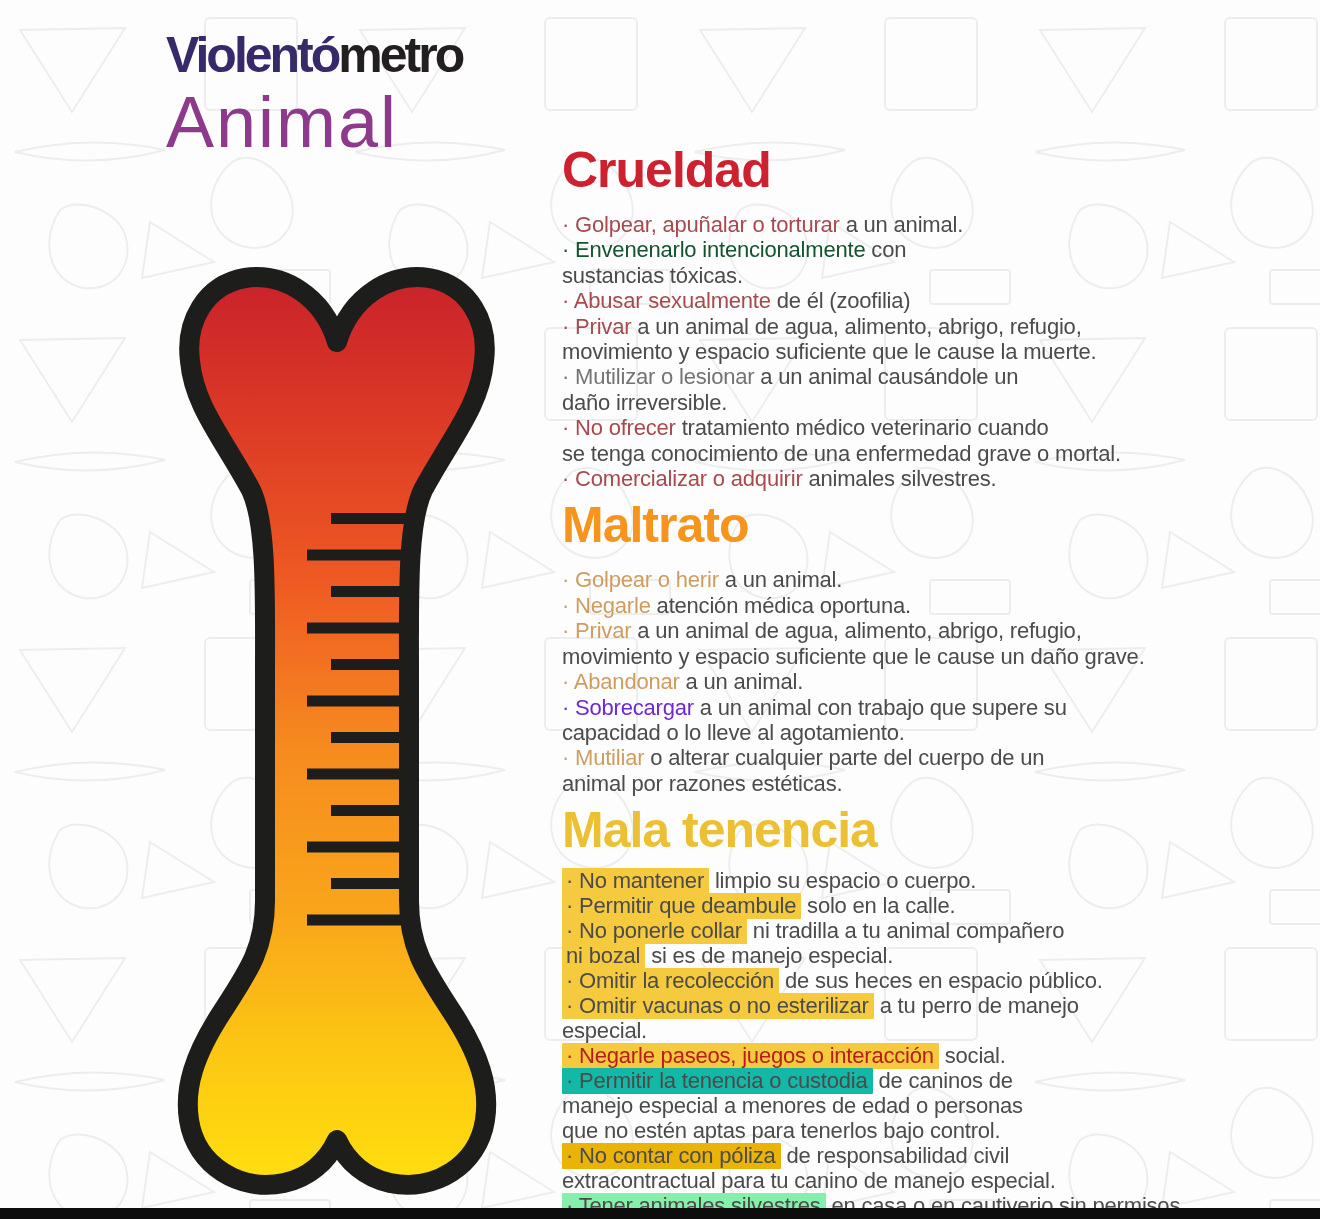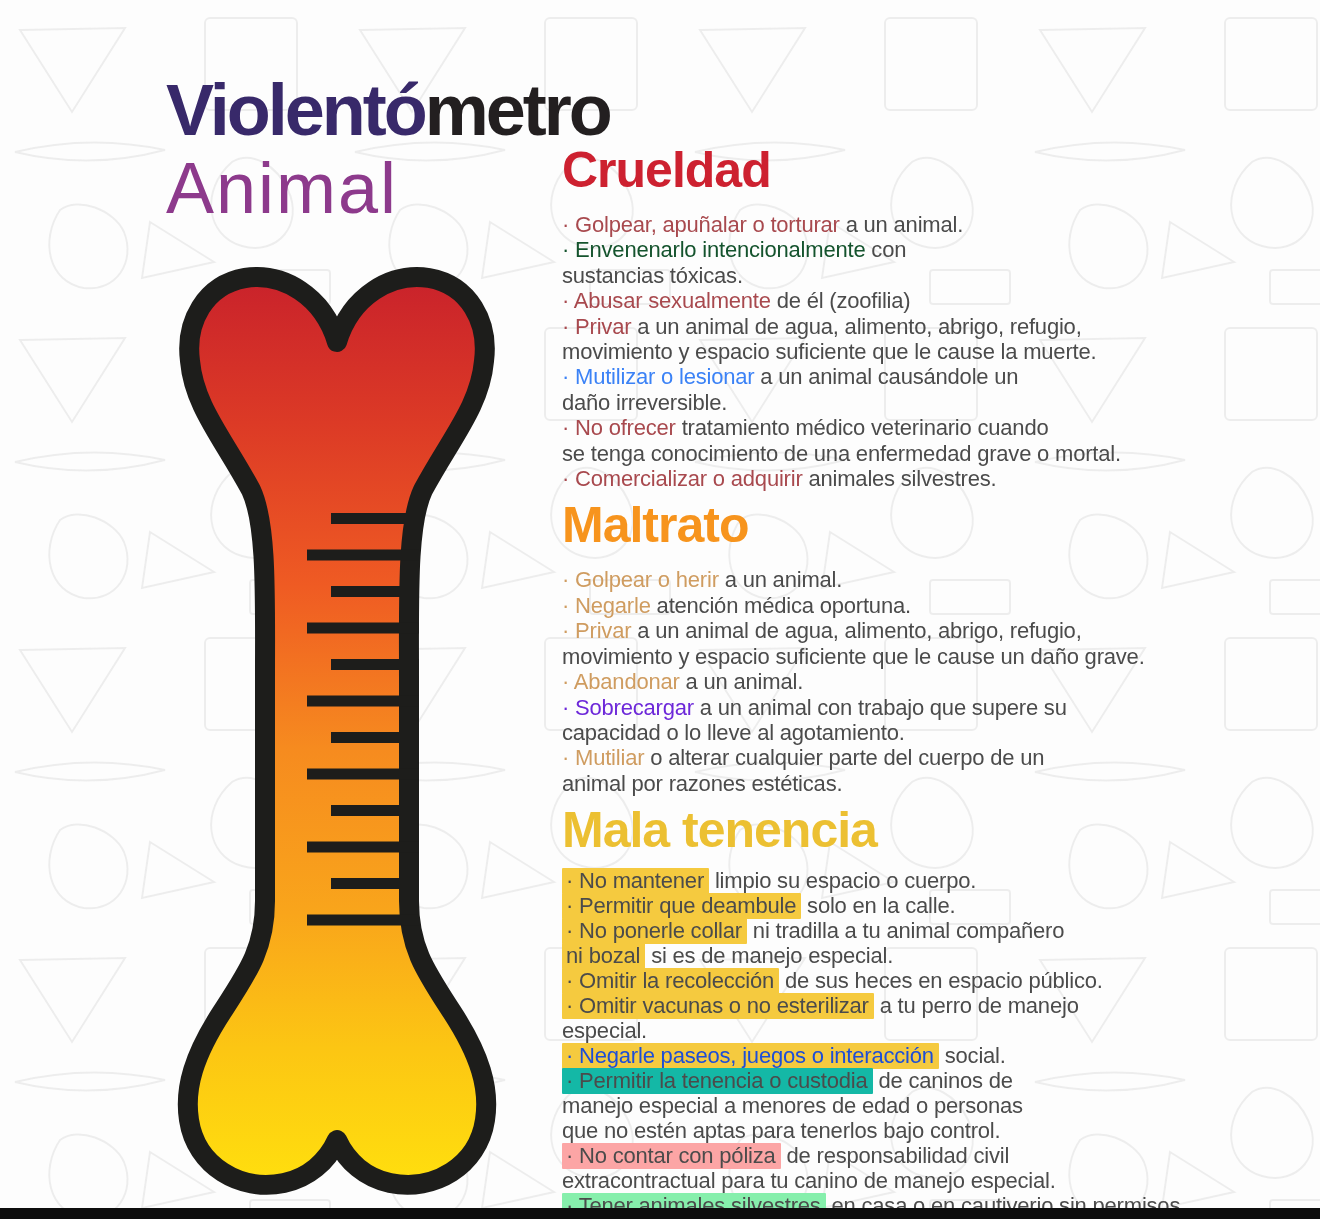--- a/index.html
+++ b/index.html
@@ -6,23 +6,22 @@
   .canvas{
     position:relative;
     width:1320px;height:1219px;
     background:#fdfdfd;
     overflow:hidden;
     font-family:"Liberation Sans", sans-serif;
   }
   .bg-svg{position:absolute;left:0;top:0;width:1320px;height:1219px;}
   .title-block{position:absolute;left:166px;top:30px;}
   .title-line1{
-    font-size:72px;font-weight:bold;letter-spacing:-3px;line-height:1.0;
+    font-size:50px;font-weight:bold;letter-spacing:-3px;line-height:1.0;
     white-space:nowrap;
-    margin-top:44px;
   }
   .title-line2{
     font-size:72px;font-weight:normal;letter-spacing:2px;line-height:1.0;
     margin-top:6px;
   }
   .bone-svg{position:absolute;left:173px;top:256px;width:326px;height:946px;}
   .content-col{
     position:absolute;left:562px;top:142px;width:762px;
     color:#4b4b4b;
   }
@@ -116,32 +115,32 @@
         <rect x="134" y="585.5" width="112" height="11" fill="#1d1d1b"></rect>
         <rect x="158" y="622" width="88" height="11" fill="#1d1d1b"></rect>
         <rect x="134" y="658.5" width="112" height="11" fill="#1d1d1b"></rect>
       </g>
   </svg>
 
   <div class="content-col">
       <div class="section-title" style="color: rgb(205, 33, 48);">Crueldad</div>
       <div class="item-list"><div class="list-item"><span style="color: rgb(168, 73, 78);">· Golpear, apuñalar o torturar</span><span> a un animal.</span></div><div class="list-item"><span style="color: #14532d;">· Envenenarlo intencionalmente</span><span> con
 sustancias tóxicas.</span></div><div class="list-item"><span style="color: rgb(168, 73, 78);">· Abusar sexualmente</span><span> de él (zoofilia)</span></div><div class="list-item"><span style="color: rgb(168, 73, 78);">· Privar</span><span> a un animal de agua, alimento, abrigo, refugio,
-movimiento y espacio suficiente que le cause la muerte.</span></div><div class="list-item"><span style="color: #3b82f6;">· Mutilizar o lesionar</span><span> a un animal causándole un
+movimiento y espacio suficiente que le cause la muerte.</span></div><div class="list-item"><span style="color: #737373;">· Mutilizar o lesionar</span><span> a un animal causándole un
 daño irreversible.</span></div><div class="list-item"><span style="color: rgb(168, 73, 78);">· No ofrecer</span><span> tratamiento médico veterinario cuando
 se tenga conocimiento de una enfermedad grave o mortal.</span></div><div class="list-item"><span style="color: rgb(168, 73, 78);">· Comercializar o adquirir</span><span> animales silvestres.</span></div></div>
       <div class="section-title mt" style="color: rgb(247, 148, 29);">Maltrato</div>
       <div class="item-list"><div class="list-item"><span style="color: rgb(207, 156, 96);">· Golpear o herir</span><span> a un animal.</span></div><div class="list-item"><span style="color: rgb(207, 156, 96);">· Negarle</span><span> atención médica oportuna.</span></div><div class="list-item"><span style="color: rgb(207, 156, 96);">· Privar</span><span> a un animal de agua, alimento, abrigo, refugio,
 movimiento y espacio suficiente que le cause un daño grave.</span></div><div class="list-item"><span style="color: rgb(207, 156, 96);">· Abandonar</span><span> a un animal.</span></div><div class="list-item"><span style="color: #6d28d9;">· Sobrecargar</span><span> a un animal con trabajo que supere su
 capacidad o lo lleve al agotamiento.</span></div><div class="list-item"><span style="color: rgb(207, 156, 96);">· Mutiliar</span><span> o alterar cualquier parte del cuerpo de un
 animal por razones estéticas.</span></div></div>
       <div class="section-title mt" style="color: rgb(236, 192, 50);">Mala tenencia</div>
       <div class="item-list tight"><div class="list-item"><span class="hl" style="background-color: rgb(245, 202, 63); color: rgb(75, 75, 75);">· No mantener</span><span> limpio su espacio o cuerpo.</span></div><div class="list-item"><span class="hl" style="background-color: rgb(245, 202, 63); color: rgb(75, 75, 75);">· Permitir que deambule</span><span> solo en la calle.</span></div><div class="list-item"><span class="hl" style="background-color: rgb(245, 202, 63); color: rgb(75, 75, 75);">· No ponerle collar</span><span> ni tradilla a tu animal compañero
 </span><span class="hl" style="background-color: rgb(245, 202, 63); color: rgb(75, 75, 75);">ni bozal</span><span> si es de manejo especial.</span></div><div class="list-item"><span class="hl" style="background-color: rgb(245, 202, 63); color: rgb(75, 75, 75);">· Omitir la recolección</span><span> de sus heces en espacio público.</span></div><div class="list-item"><span class="hl" style="background-color: rgb(245, 202, 63); color: rgb(75, 75, 75);">· Omitir vacunas o no esterilizar</span><span> a tu perro de manejo
-especial.</span></div><div class="list-item"><span class="hl" style="background-color: rgb(245, 202, 63); color: #1d4ed8;">· Negarle paseos, juegos o interacción</span><span> social.</span></div><div class="list-item"><span class="hl" style="background-color: #14b8a6; color: rgb(75, 75, 75);">· Permitir la tenencia o custodia</span><span> de caninos de
+especial.</span></div><div class="list-item"><span class="hl" style="background-color: rgb(245, 202, 63); color: #b91c1c;">· Negarle paseos, juegos o interacción</span><span> social.</span></div><div class="list-item"><span class="hl" style="background-color: #14b8a6; color: rgb(75, 75, 75);">· Permitir la tenencia o custodia</span><span> de caninos de
 manejo especial a menores de edad o personas
-que no estén aptas para tenerlos bajo control.</span></div><div class="list-item"><span class="hl" style="background-color: #fca5a5; color: rgb(75, 75, 75);">· No contar con póliza</span><span> de responsabilidad civil
+que no estén aptas para tenerlos bajo control.</span></div><div class="list-item"><span class="hl" style="background-color: #eab308; color: rgb(75, 75, 75);">· No contar con póliza</span><span> de responsabilidad civil
 extracontractual para tu canino de manejo especial.</span></div><div class="list-item"><span class="hl" style="background-color: #86efac; color: rgb(75, 75, 75);">· Tener animales silvestres</span><span> en casa o en cautiverio sin permisos.</span></div></div>
     </div>
 
   <div class="bottom-bar" style="background: rgb(13, 13, 13);"></div>
 
 </div>
 
 </body></html>

